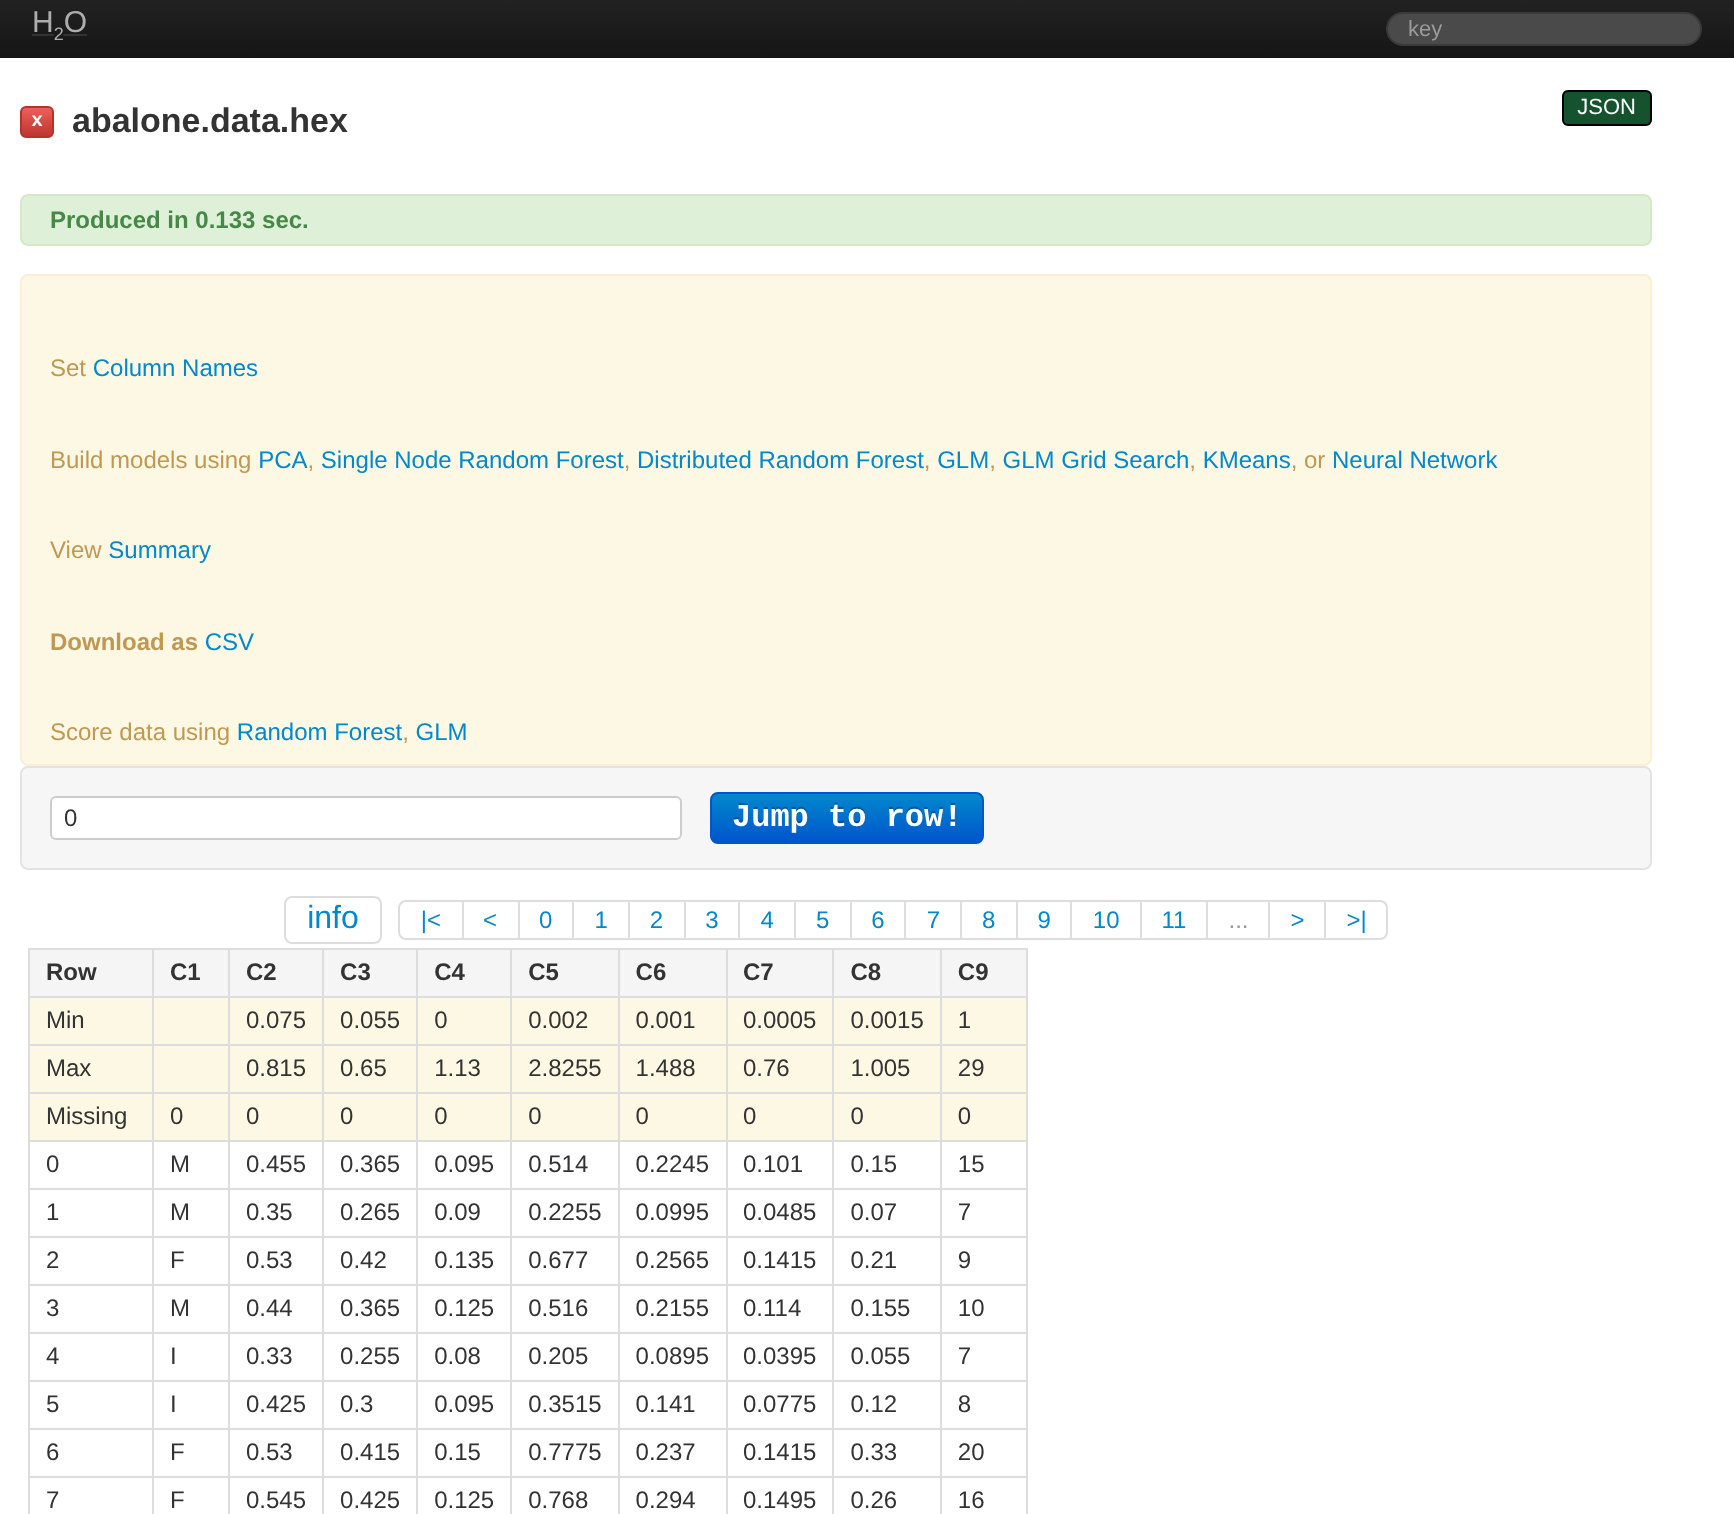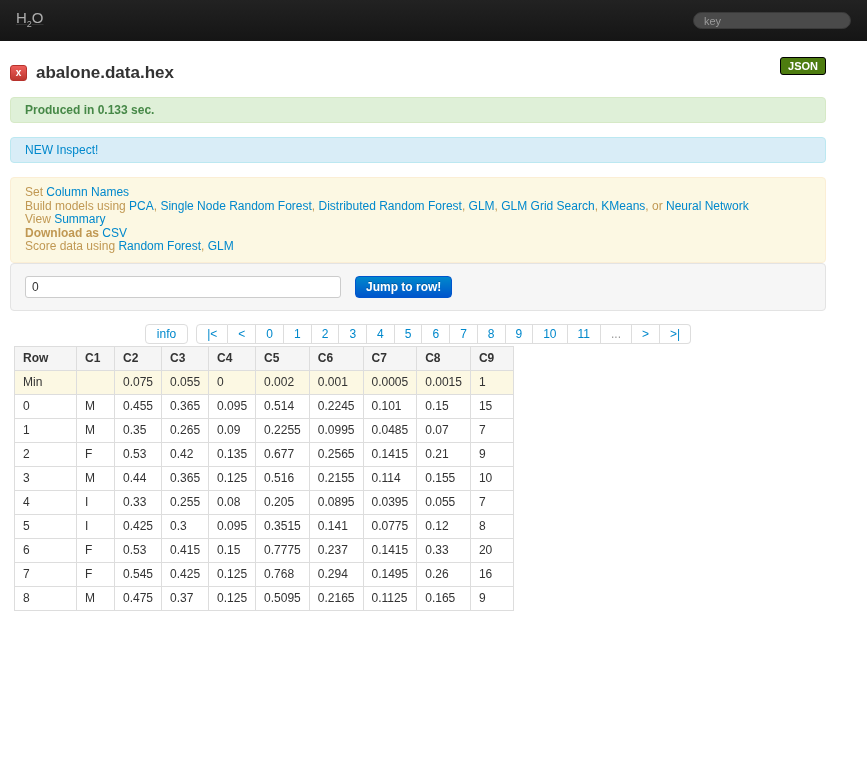--- a/index.html
+++ b/index.html
@@ -5,85 +5,85 @@
   * { box-sizing: border-box; }
   html, body { margin: 0; padding: 0; }
   body {
     width: 867px; height: 757px; overflow: hidden;
     background: #fff; color: #333;
     font-family: "Liberation Sans", sans-serif; font-size: 12px;
   }
 
   
   .navbar {
-    height: 41px; background: linear-gradient(#222, #151515);
+    height: 29px; background: linear-gradient(#222, #151515);
     display: flex; align-items: center; padding: 0 16px; text-decoration: underline;
   }
   .brand { color: #adadad; font-size: 15px; margin-right: 34px; line-height: 24px; cursor: pointer; }
   .brand sub { font-size: 9px; }
   .nav-item { color: #999; font-size: 12px; margin-right: 30px; cursor: pointer; white-space: nowrap; }
   .nav-item .caret { font-size: 9px; color: #999; margin-left: 2px; }
   .nav-search { margin-left: auto; }
   .nav-search input {
     width: 158px; height: 17px; background: #4a4a4a; border: 1px solid #3a3a3a;
     border-radius: 10px; color: #ccc; font-size: 11px; padding: 1px 10px; outline: none;
     font-family: "Liberation Sans", sans-serif;
   }
   .nav-search input::placeholder { color: #9b9b9b; }
 
   
   .container { width: 816px; margin-left: 10px; position: relative; }
 
   .json-btn {
     position: absolute; top: 16px; right: 0;
-    background: #4d7c0f; color: #fff; font-weight: bold; font-size: 11px;
+    background: #14532d; color: #fff; font-weight: normal; font-size: 11px;
     border: 1px solid #000; border-radius: 3px; padding: 2px 7px; cursor: pointer;
   }
   .page-header { padding-top: 22px; display: flex; align-items: center; }
   .close-badge {
     width: 17px; height: 16px; border-radius: 3px;
     background: linear-gradient(#ee5f5b, #bd362f); border: 1px solid #b7322c;
     color: #fff; font-weight: bold; font-size: 10px; line-height: 14px; text-align: center;
     margin-right: 9px; cursor: pointer;
   }
   .page-title { font-size: 17px; font-weight: bold; color: #333; }
 
   
-  .alert { border-radius: 4px; padding: 5px 14px; margin-top: 14px; font-size: 12px; }
+  .alert { border-radius: 4px; padding: 5px 14px; margin-top: 26px; font-size: 12px; }
   .alert-success { background: #dff0d8; border: 1px solid #d6e9c6; color: #468847; font-weight: bold; }
   .alert-info { background: #d9edf7; border: 1px solid #bce8f1; }
   .alert-info a { font-weight: normal; }
   .actions-box { background: #fcf8e3; border: 1px solid #fbeed5; border-radius: 4px;
     padding: 8px 14px; margin-top: 14px; color: #c09853; line-height: 13.5px; }
-  .action-line { white-space: nowrap; }
+  .action-line { white-space: nowrap; margin-top: 32px; }
   a, .link { color: #0088cc; text-decoration: none; cursor: pointer; }
 
   
   .summary { font-weight: bold; font-size: 13px; margin: 15px 0 10px 0; color: #333; }
   .well {
     background: #f6f6f6; border: 1px solid #e3e3e3; border-radius: 4px;
     padding: 12px 14px; display: flex; align-items: center;
   }
   .jump-input {
     width: 316px; height: 22px; border: 1px solid #ccc; border-radius: 3px;
     padding: 2px 6px; font-size: 12px; color: #333; outline: none;
     font-family: "Liberation Sans", sans-serif;
   }
   .jump-btn {
     margin-left: 14px; background: linear-gradient(#0088cc, #0055cc);
     border: 1px solid #0055cc; border-radius: 4px; color: #fff; font-weight: bold;
-    font-size: 12px; padding: 3px 10px; cursor: pointer; text-shadow: 0 -1px 0 rgba(0,0,0,.25);
-    font-family: Liberation Sans, sans-serif;
+    font-size: 16px; padding: 3px 10px; cursor: pointer; text-shadow: 0 -1px 0 rgba(0,0,0,.25);
+    font-family: Liberation Mono, monospace;
   }
 
   
   .pager-row { display: flex; justify-content: center; align-items: center; margin: 13px 0 2px 0; }
   .info-btn {
     border: 1px solid #ddd; border-radius: 4px; background: #fff; color: #0088cc;
-    padding: 2px 11px; font-size: 12px; cursor: pointer; margin-right: 8px;
+    padding: 2px 11px; font-size: 16px; cursor: pointer; margin-right: 8px;
     font-family: "Liberation Sans", sans-serif;
   }
   .pager { display: flex; }
   .pager span {
     display: block; border: 1px solid #ddd; border-left: none;
     padding: 2px 10px; color: #0088cc; font-size: 12px; cursor: pointer; background: #fff;
   }
   .pager span:first-child { border-left: 1px solid #ddd; border-radius: 4px 0 0 4px; }
   .pager span:last-child { border-radius: 0 4px 4px 0; }
   .pager span.disabled { color: #999; cursor: default; }
@@ -113,23 +113,20 @@
 
   <button class="json-btn">JSON</button>
 
   <div class="page-header">
     <div class="close-badge">x</div>
     <div class="page-title">abalone.data.hex</div>
   </div>
 
   <div class="alert alert-success">Produced in 0.133 sec.</div>
 
-  <div class="alert alert-info">
-    <a>NEW Inspect!</a>
-  </div>
 
   <div class="actions-box" id="actions-box">
       <div class="action-line"><span>Set </span><a>Column Names</a></div>
       <div class="action-line"><span>Build models using </span><a>PCA</a><span>, </span><a>Single Node Random Forest</a><span>, </span><a>Distributed Random Forest</a><span>, </span><a>GLM</a><span>, </span><a>GLM Grid Search</a><span>, </span><a>KMeans</a><span>, or </span><a>Neural Network</a></div>
       <div class="action-line"><span>View </span><a>Summary</a></div>
       <div class="action-line"><span style="font-weight: bold;">Download as </span><a>CSV</a></div>
       <div class="action-line"><span>Score data using </span><a>Random Forest</a><span>, </span><a>GLM</a></div>
     </div>
 
 
@@ -182,20 +179,44 @@
           <td></td>
           <td>0.075</td>
           <td>0.055</td>
           <td>0</td>
           <td>0.002</td>
           <td>0.001</td>
           <td>0.0005</td>
           <td>0.0015</td>
           <td>1</td>
         </tr>
+        <tr class="stat">
+          <td>Max</td>
+          <td></td>
+          <td>0.815</td>
+          <td>0.65</td>
+          <td>1.13</td>
+          <td>2.8255</td>
+          <td>1.488</td>
+          <td>0.76</td>
+          <td>1.005</td>
+          <td>29</td>
+        </tr>
+        <tr class="stat">
+          <td>Missing</td>
+          <td>0</td>
+          <td>0</td>
+          <td>0</td>
+          <td>0</td>
+          <td>0</td>
+          <td>0</td>
+          <td>0</td>
+          <td>0</td>
+          <td>0</td>
+        </tr>
         <tr class="data">
           <td>0</td>
           <td>M</td>
           <td>0.455</td>
           <td>0.365</td>
           <td>0.095</td>
           <td>0.514</td>
           <td>0.2245</td>
           <td>0.101</td>
           <td>0.15</td>

